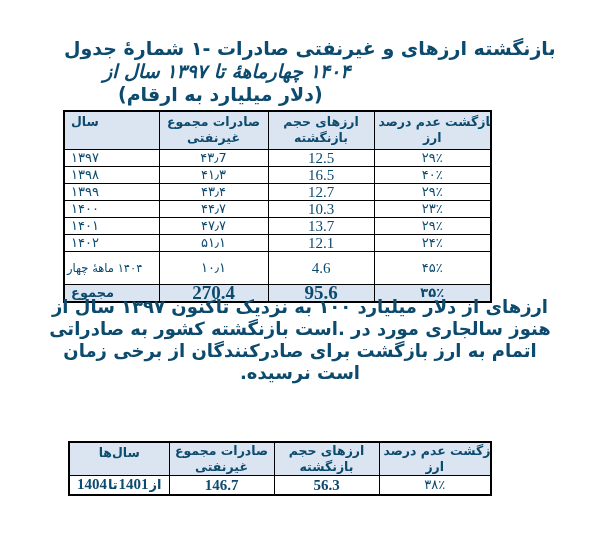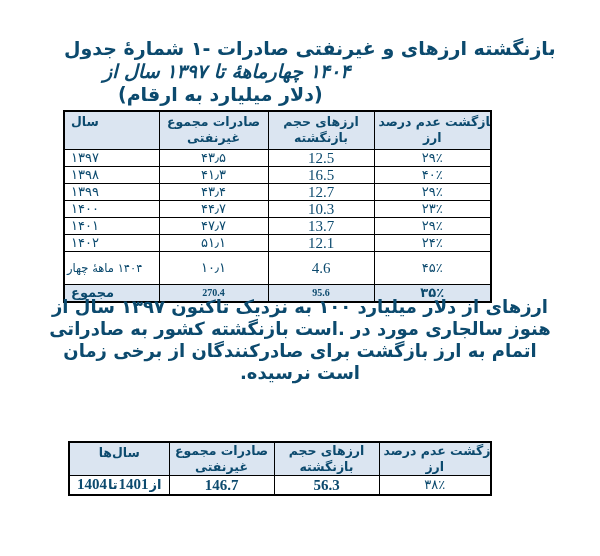--- a/index.html
+++ b/index.html
@@ -20,21 +20,21 @@
   .tbl1 thead tr{height:38px;}
   .tbl1 tbody tr{height:16px;}
   .tbl2{left:68px;top:441px;width:422px;}
   .tbl2 thead tr{height:32px;}
   .tbl2 tbody tr{height:19px;}
   th.year-h{text-align:left;vertical-align:top;padding:2px 6px;}
   td.year{text-align:left;padding:0 6px;}
   td.tight{font-size:11.5px;padding:8px 2px;margin-top:12px;}
   .en-num{font-family:"Liberation Serif","DejaVu Serif",serif;font-size:15px;}
   tr.total td{background:var(--header-bg,#dbe5f1);font-weight:bold;}
-  tr.total td.en-num{font-size:10px;}
+  tr.total td.en-num{font-size:19px;}
   .b{font-weight:bold;}
   .range{display:flex;justify-content:space-between;align-items:baseline;padding:0 3px;font-weight:bold;}
   .range .en-num{font-size:15px;}
   
   .para{position:absolute;top:296px;left:0;width:100%;text-align:center;
         font-weight:bold;font-size:18px;line-height:22px;}
   
   .t2{position:absolute;top:389px;left:0;width:100%;text-align:center;font-weight:bold;
       font-size:19px;line-height:25px;}
   .t2 .l2{padding-left:75px;}
@@ -72,21 +72,21 @@
         </th>
         <th>
           <span style="display:block">درصد‎ عدم‎ بازگشت</span>
           <span style="display:block">ارز</span>
         </th>
       </tr>
     </thead>
     <tbody>
       <tr>
         <td class="year">۱۳۹۷</td>
-        <td>۴۳٫۵</td>
+        <td>۴۳٫7</td>
         <td class="en-num">12.5</td>
         <td>۲۹٪</td>
       </tr>
       <tr>
         <td class="year">۱۳۹۸</td>
         <td>۴۱٫۳</td>
         <td class="en-num">16.5</td>
         <td>۴۰٪</td>
       </tr>
       <tr>

